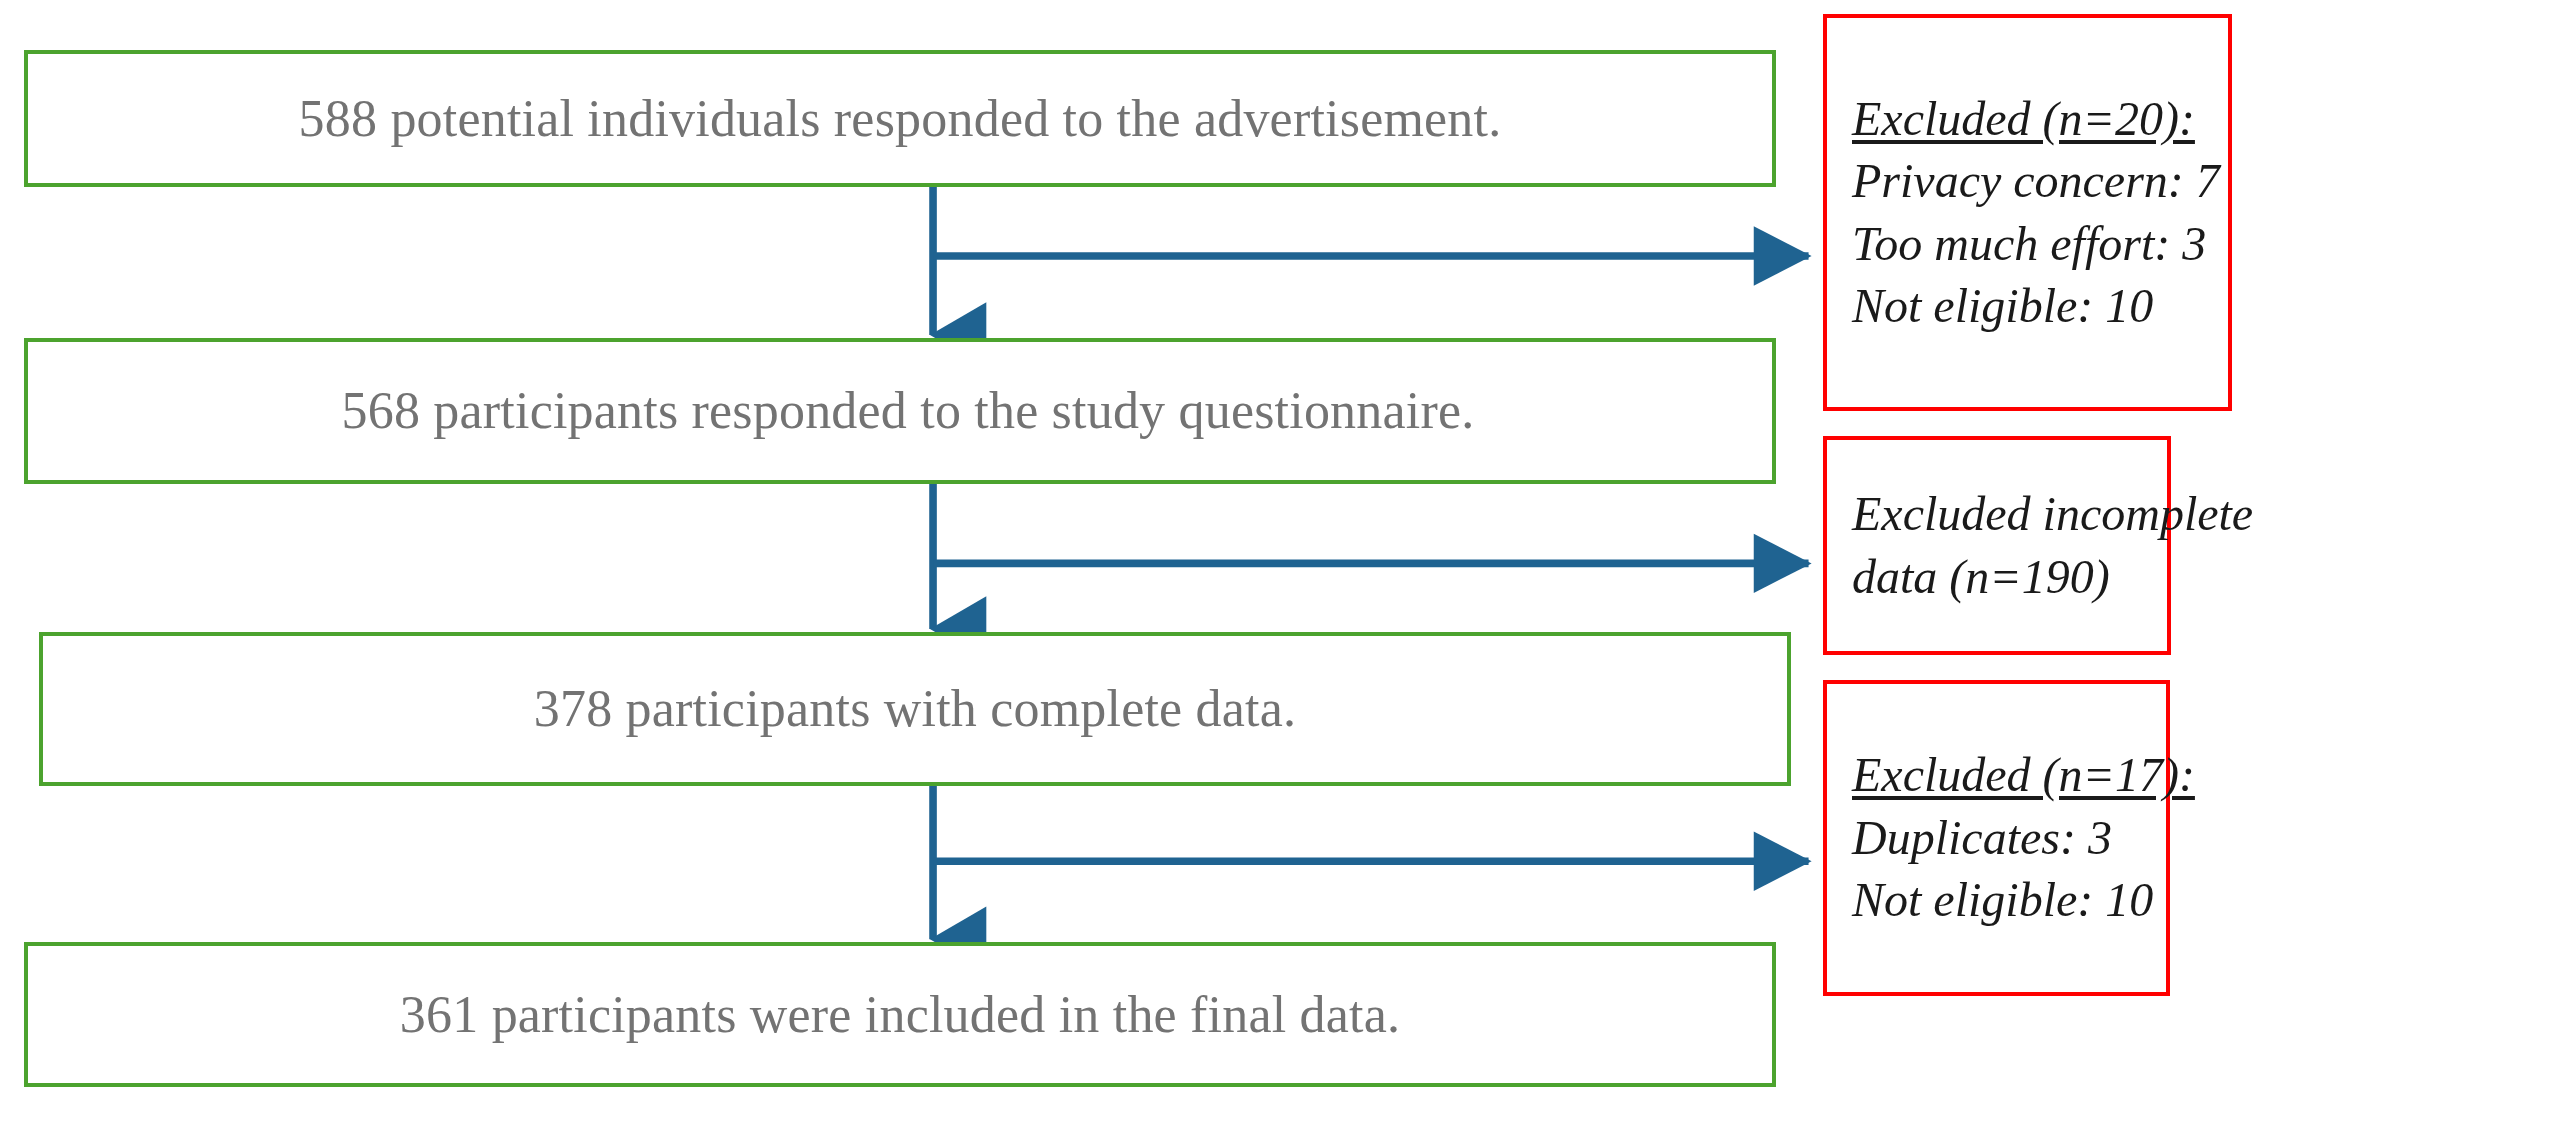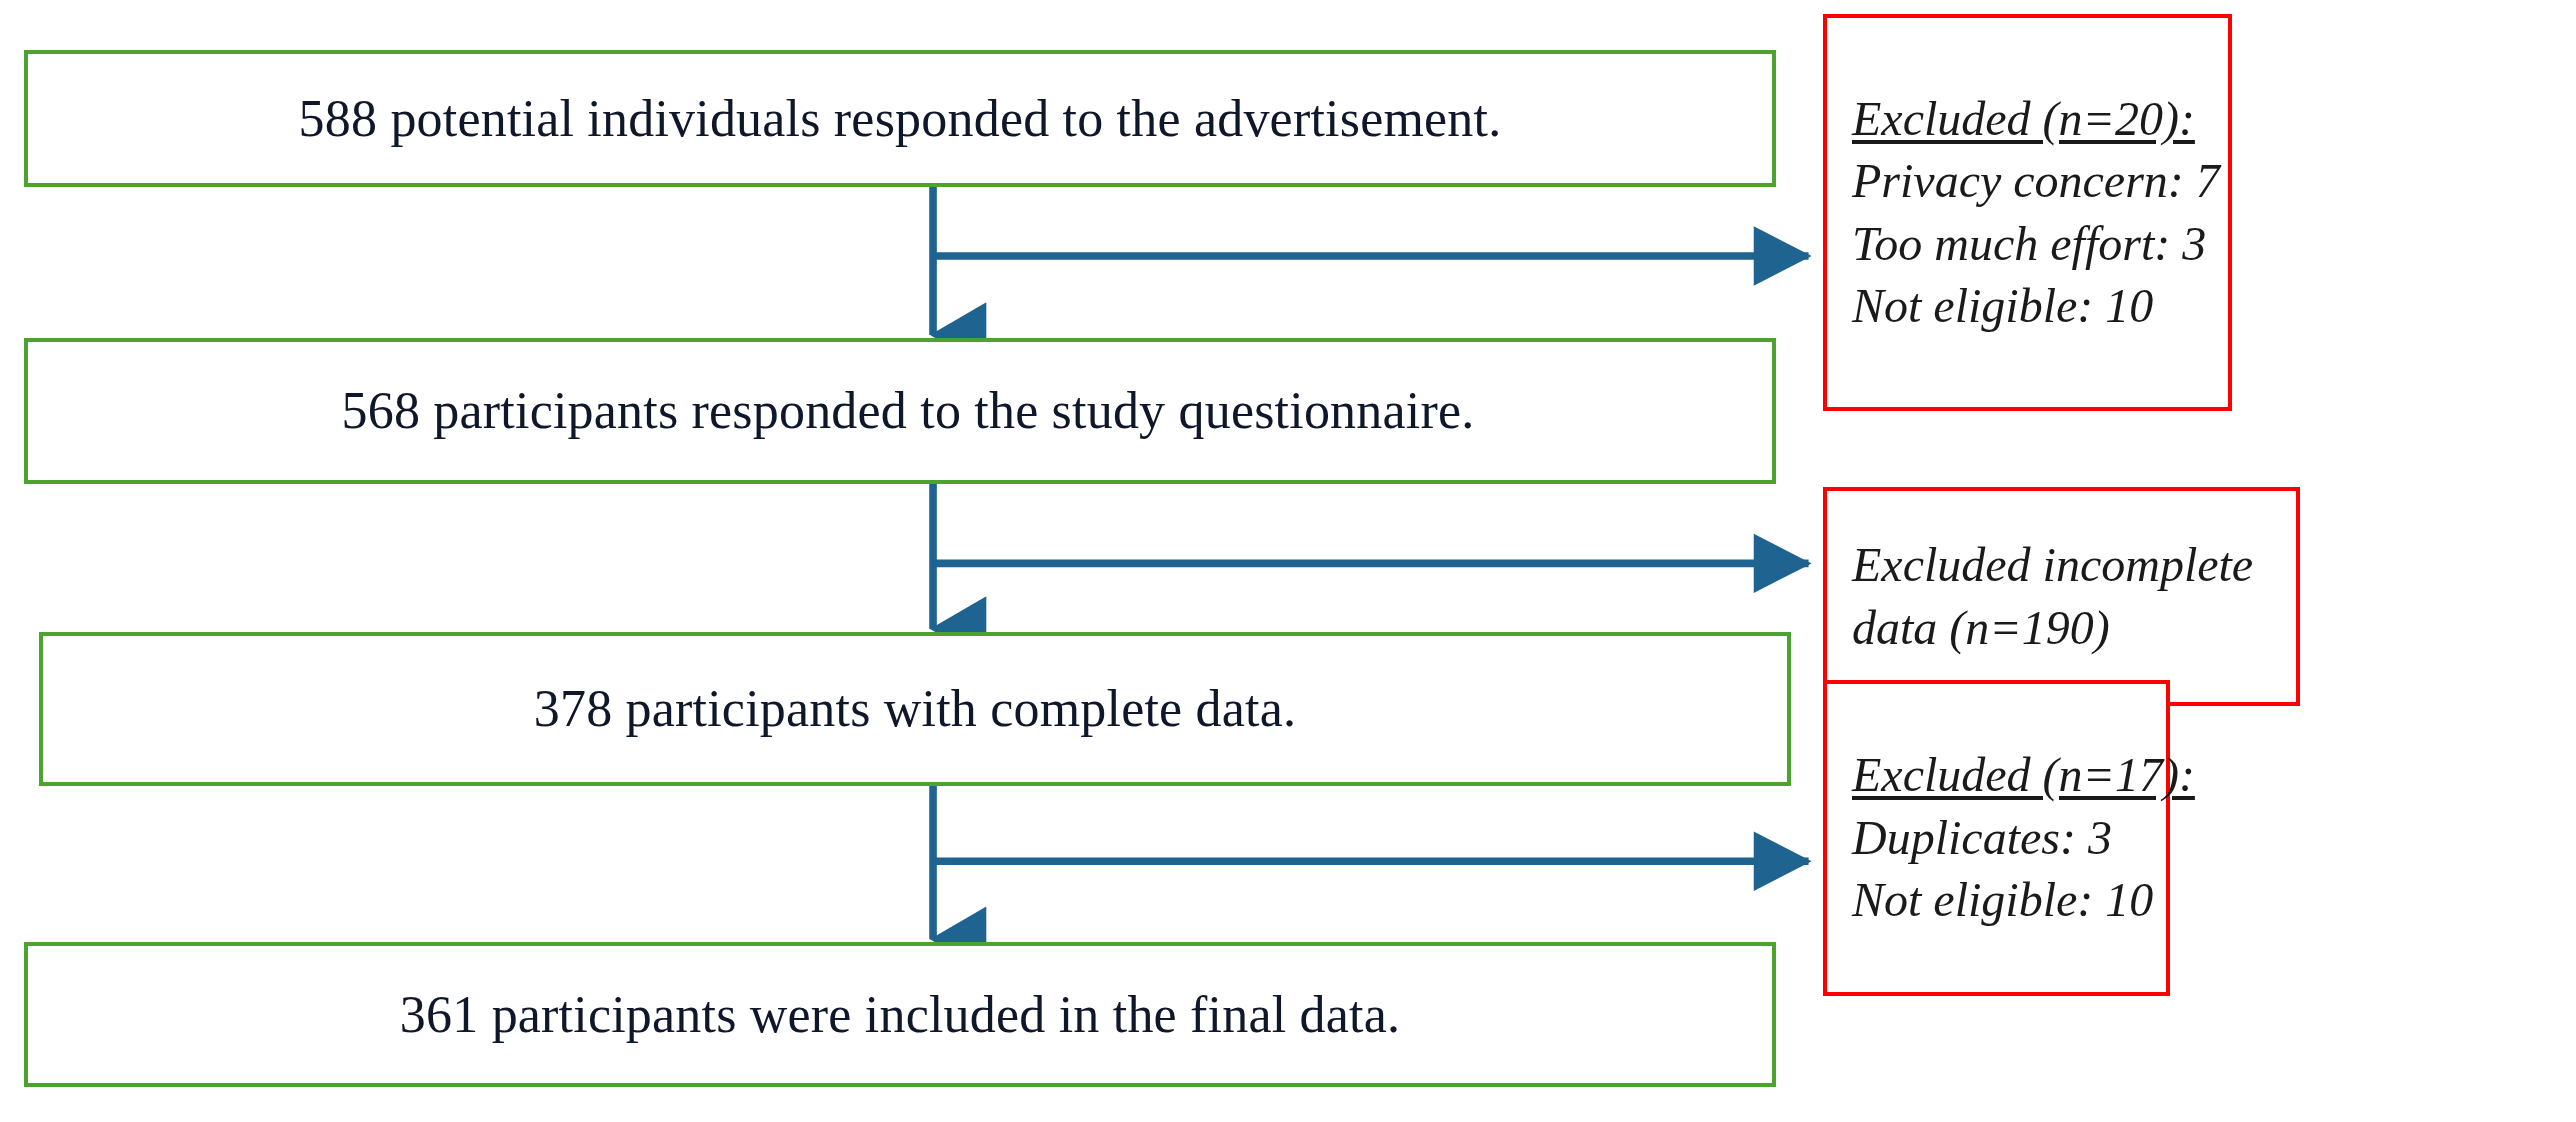--- a/index.html
+++ b/index.html
@@ -24,21 +24,21 @@
     box-sizing: border-box;
     border: 4.8px solid var(--green, #4CA32E);
     background: #ffffff;
     display: flex;
     align-items: center;
     justify-content: center;
   }
   .green-box .label {
     font-family: "Liberation Serif", serif;
     font-size: 52px;
-    color: #0f172a;
+    color: #737373;
     line-height: 1.15;
     text-align: left;
     white-space: nowrap;
     letter-spacing: 0.2px;
   }
 
   
   .red-box {
     position: absolute;
     box-sizing: border-box;
@@ -120,21 +120,21 @@
     <span class="label">361 participants were included in the final data.</span>
   </div>
 
   <div class="red-box" style="left:1823px; top:14.3px; width:409px; height:397px;">
     <div class="line underline">Excluded (n=20):</div>
     <div class="line">Privacy concern: 7</div>
     <div class="line">Too much effort: 3</div>
     <div class="line">Not eligible: 10</div>
   </div>
 
-  <div class="red-box" style="left:1823px; top:487px; width:477px; height:219px;">
+  <div class="red-box" style="left:1823px; top:436px; width:348px; height:219px;">
     <div class="line">Excluded incomplete</div>
     <div class="line">data (n=190)</div>
   </div>
 
   <div class="red-box" style="left:1823px; top:680px; width:347px; height:316px;">
     <div class="line underline">Excluded (n=17):</div>
     <div class="line">Duplicates: 3</div>
     <div class="line">Not eligible: 10</div>
   </div>
 

